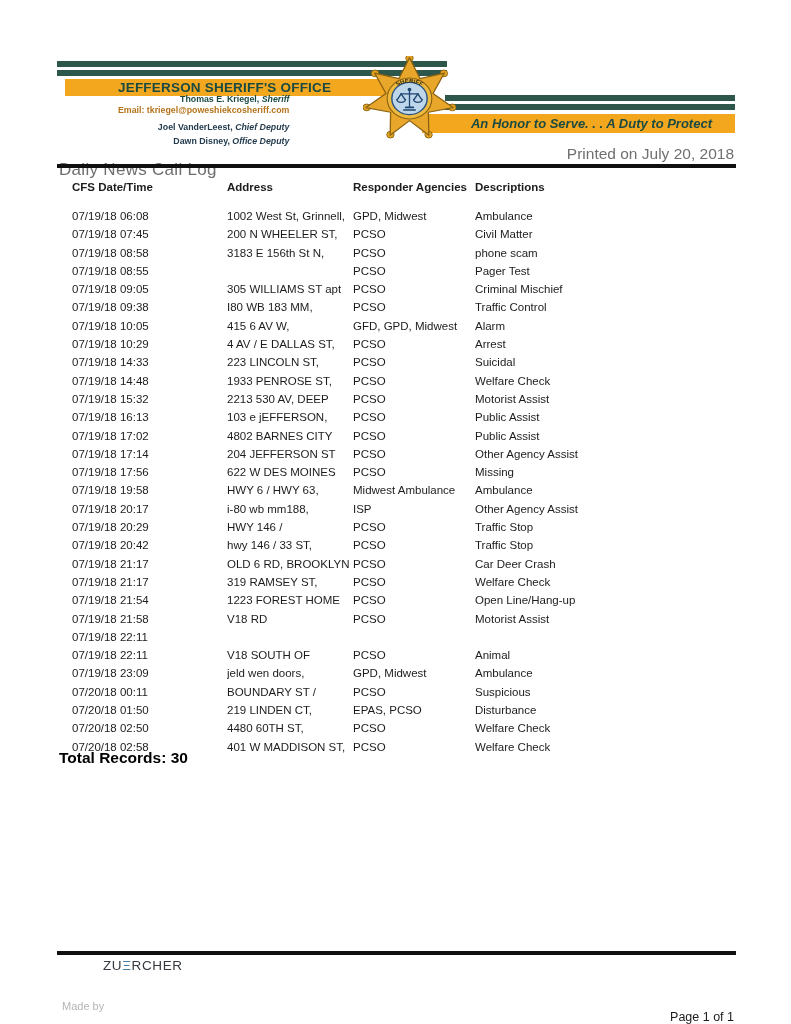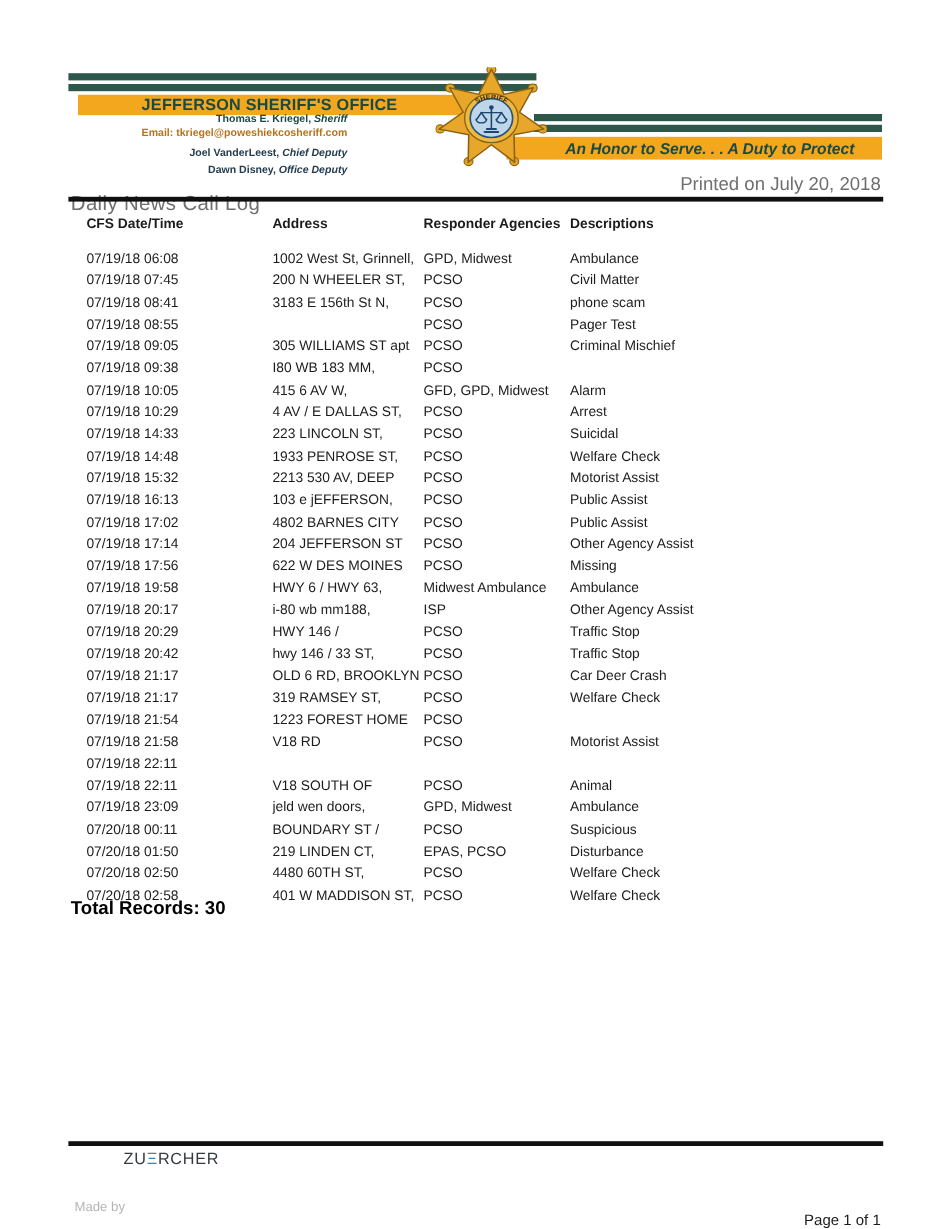--- a/index.html
+++ b/index.html
@@ -128,41 +128,42 @@
           <div class="tcell col2">GPD, Midwest</div>
           <div class="tcell col3">Ambulance</div>
         </div>
         <div class="trow">
           <div class="tcell col0">07/19/18 07:45</div>
           <div class="tcell col1">200 N WHEELER ST,</div>
           <div class="tcell col2">PCSO</div>
           <div class="tcell col3">Civil Matter</div>
         </div>
         <div class="trow">
-          <div class="tcell col0">07/19/18 08:41</div>
+          <div class="tcell col0">07/19/18 08:58</div>
           <div class="tcell col1">3183 E 156th St N,</div>
           <div class="tcell col2">PCSO</div>
           <div class="tcell col3">phone scam</div>
         </div>
         <div class="trow">
           <div class="tcell col0">07/19/18 08:55</div>
           <div class="tcell col1"></div>
           <div class="tcell col2">PCSO</div>
           <div class="tcell col3">Pager Test</div>
         </div>
         <div class="trow">
           <div class="tcell col0">07/19/18 09:05</div>
           <div class="tcell col1">305 WILLIAMS ST apt</div>
           <div class="tcell col2">PCSO</div>
           <div class="tcell col3">Criminal Mischief</div>
         </div>
         <div class="trow">
           <div class="tcell col0">07/19/18 09:38</div>
           <div class="tcell col1">I80 WB 183 MM,</div>
           <div class="tcell col2">PCSO</div>
+          <div class="tcell col3">Traffic Control</div>
         </div>
         <div class="trow">
           <div class="tcell col0">07/19/18 10:05</div>
           <div class="tcell col1">415 6 AV W,</div>
           <div class="tcell col2">GFD, GPD, Midwest</div>
           <div class="tcell col3">Alarm</div>
         </div>
         <div class="trow">
           <div class="tcell col0">07/19/18 10:29</div>
           <div class="tcell col1">4 AV / E DALLAS ST,</div>
@@ -244,20 +245,21 @@
         <div class="trow">
           <div class="tcell col0">07/19/18 21:17</div>
           <div class="tcell col1">319 RAMSEY ST,</div>
           <div class="tcell col2">PCSO</div>
           <div class="tcell col3">Welfare Check</div>
         </div>
         <div class="trow">
           <div class="tcell col0">07/19/18 21:54</div>
           <div class="tcell col1">1223 FOREST HOME</div>
           <div class="tcell col2">PCSO</div>
+          <div class="tcell col3">Open Line/Hang-up</div>
         </div>
         <div class="trow">
           <div class="tcell col0">07/19/18 21:58</div>
           <div class="tcell col1">V18 RD</div>
           <div class="tcell col2">PCSO</div>
           <div class="tcell col3">Motorist Assist</div>
         </div>
         <div class="trow">
           <div class="tcell col0">07/19/18 22:11</div>
           <div class="tcell col1"></div>

